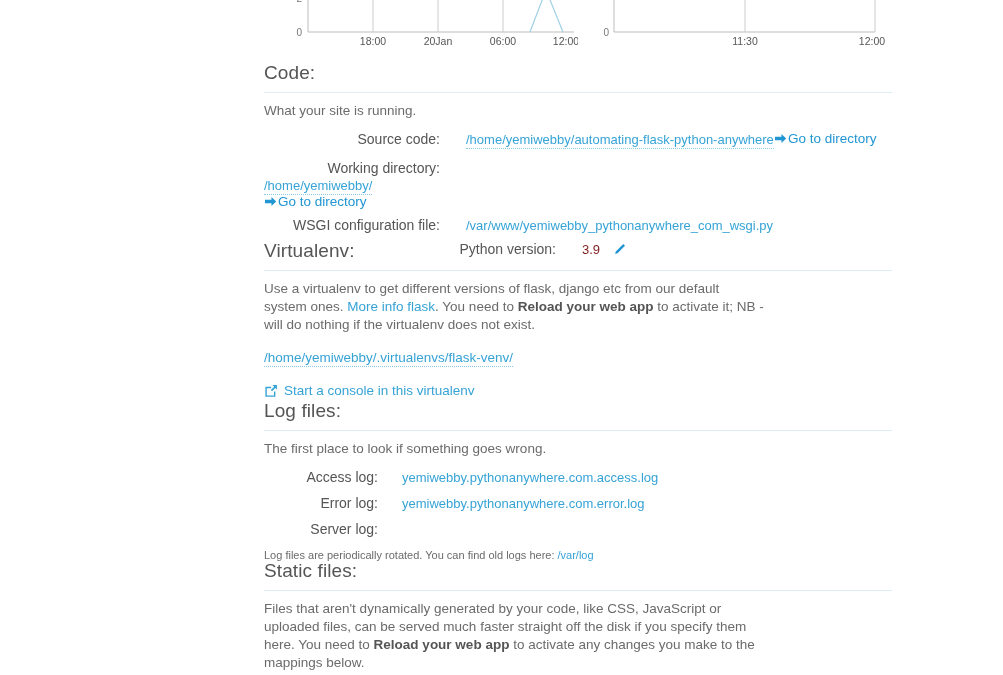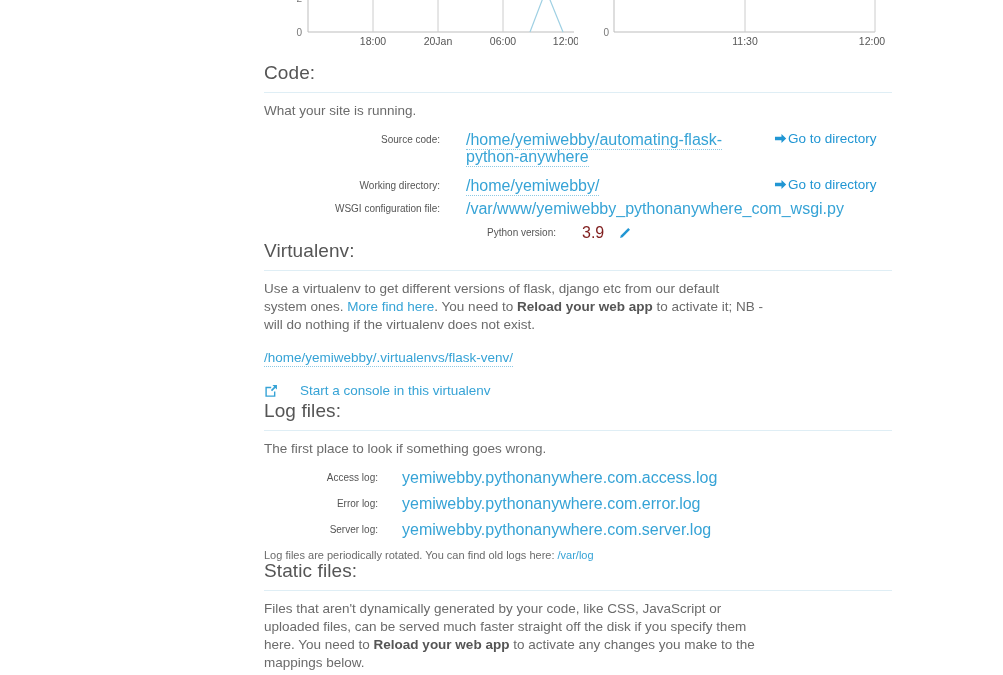--- a/index.html
+++ b/index.html
@@ -65,27 +65,27 @@
   
   .rows { margin-top: 11px; }
   .row {
     display: flex;
     align-items: flex-start;
     margin-bottom: 6px;
   }
   .row .lbl {
     text-align: right;
     color: #555555;
-    font-size: 10px;
+    font-size: 14px;
     line-height: 17px;
     flex: 0 0 auto;
     padding-right: 26px;
   }
   .row .val {
-    font-size: 16px;
+    font-size: 13px;
     line-height: 17px;
     flex: 1 1 auto;
   }
   .row .act {
     flex: 0 0 auto;
     text-align: left;
     white-space: nowrap;
   }
 
   
@@ -117,21 +117,21 @@
     align-items: center;
     gap: 1px;
   }
   .arrow-link svg { flex: 0 0 auto; }
 
   .pencil { display: inline-block; vertical-align: -2px; margin-left: 9px; cursor: pointer; }
 
   .console-link {
     display: inline-flex;
     align-items: center;
-    gap: 22px;
+    gap: 6px;
     color: #36a3d6;
     font-size: 13.5px;
     cursor: pointer;
     margin-top: 16px;
   }
 
   .venv-path {
     display: inline-block;
     margin-top: 16px;
     font-size: 13.5px;
@@ -198,21 +198,21 @@
         <div class="act">
           <span class="arrow-link">
             <svg width="13" height="13" viewBox="0 0 16 16">
               <path d="M9.2 2.6 L15 8 L9.2 13.4 L9.2 10.2 L1.2 10.2 L1.2 5.8 L9.2 5.8 Z" fill="#2196d3"></path>
             </svg>
             <span>Go to directory</span>
           </span>
         </div>
       </div>
 
-      <div class="row" style="margin-top:12px;">
+      <div class="row" style="margin-top:12px;flex-direction:column;">
         <div class="lbl">Working directory:</div>
         <div class="val">
           <span class="lnk dotted">/home/yemiwebby/</span>
         </div>
         <div class="act">
           <span class="arrow-link">
             <svg width="13" height="13" viewBox="0 0 16 16">
               <path d="M9.2 2.6 L15 8 L9.2 13.4 L9.2 10.2 L1.2 10.2 L1.2 5.8 L9.2 5.8 Z" fill="#2196d3"></path>
             </svg>
             <span>Go to directory</span>
@@ -239,21 +239,21 @@
         </div>
       </div>
 
     </div>
   </div>
 
   <div class="section" style="top:240px;">
     <div class="sec-title">Virtualenv:</div>
     <div class="sec-rule"></div>
     <p class="sec-desc" style="width:500px;">
-      <span>Use a virtualenv to get different versions of flask, django etc from our default system ones. </span><span class="lnk plain">More find here</span><span>. You need to </span><span class="bold">Reload your web app</span><span> to activate it; NB - will do nothing if the virtualenv does not exist.</span>
+      <span>Use a virtualenv to get different versions of flask, django etc from our default system ones. </span><span class="lnk plain">More info flask</span><span>. You need to </span><span class="bold">Reload your web app</span><span> to activate it; NB - will do nothing if the virtualenv does not exist.</span>
     </p>
 
     <div>
       <span class="lnk dotted venv-path">/home/yemiwebby/.virtualenvs/flask-venv/</span>
     </div>
 
     <div class="console-link">
       <svg width="14" height="14" viewBox="0 0 16 16">
         <path d="M1.6 3.2 L8.2 3.2 L8.2 4.8 L3.2 4.8 L3.2 13 L11.4 13 L11.4 8.6 L13 8.6 L13 14.6 L1.6 14.6 Z" fill="#36a3d6"></path>
         <path d="M9.6 1.2 L14.8 1.2 L14.8 6.4 L12.9 4.5 L9.2 8.2 L7.9 6.9 L11.6 3.2 Z" fill="#36a3d6"></path>
@@ -275,23 +275,20 @@
         </div>
       </div>
       <div class="row" style="margin-bottom:9px;">
         <div class="lbl">Error log:</div>
         <div class="val">
           <span class="lnk plain">yemiwebby.pythonanywhere.com.error.log</span>
         </div>
       </div>
       <div class="row" style="margin-bottom:0;">
         <div class="lbl">Server log:</div>
-        <div class="val">
-          <span class="lnk plain">yemiwebby.pythonanywhere.com.server.log</span>
-        </div>
       </div>
     </div>
 
     <div class="rotate-note">
       <span>Log files are periodically rotated. You can find old logs here: </span><span class="lnk plain">/var/log</span>
     </div>
   </div>
 
   <div class="section" style="top:560px;">
     <div class="sec-title">Static files:</div>

